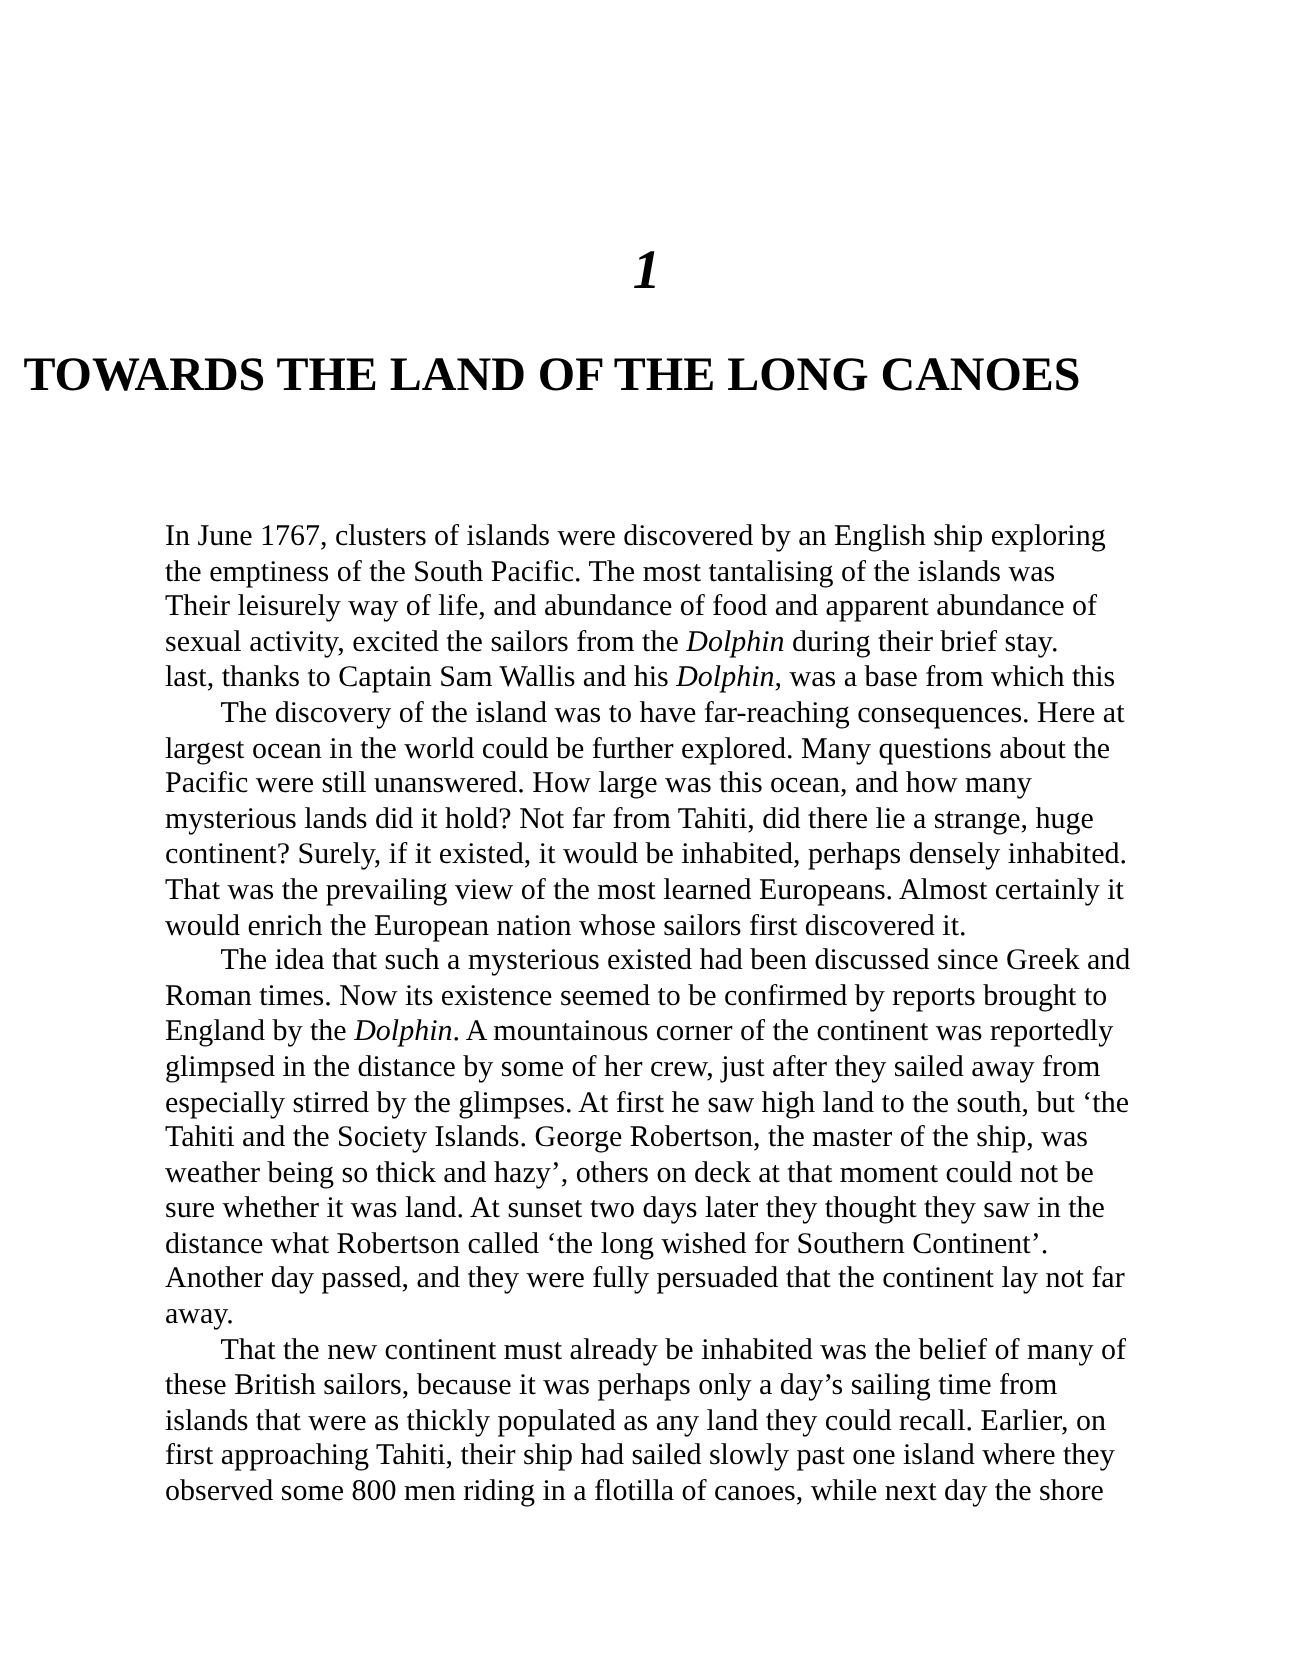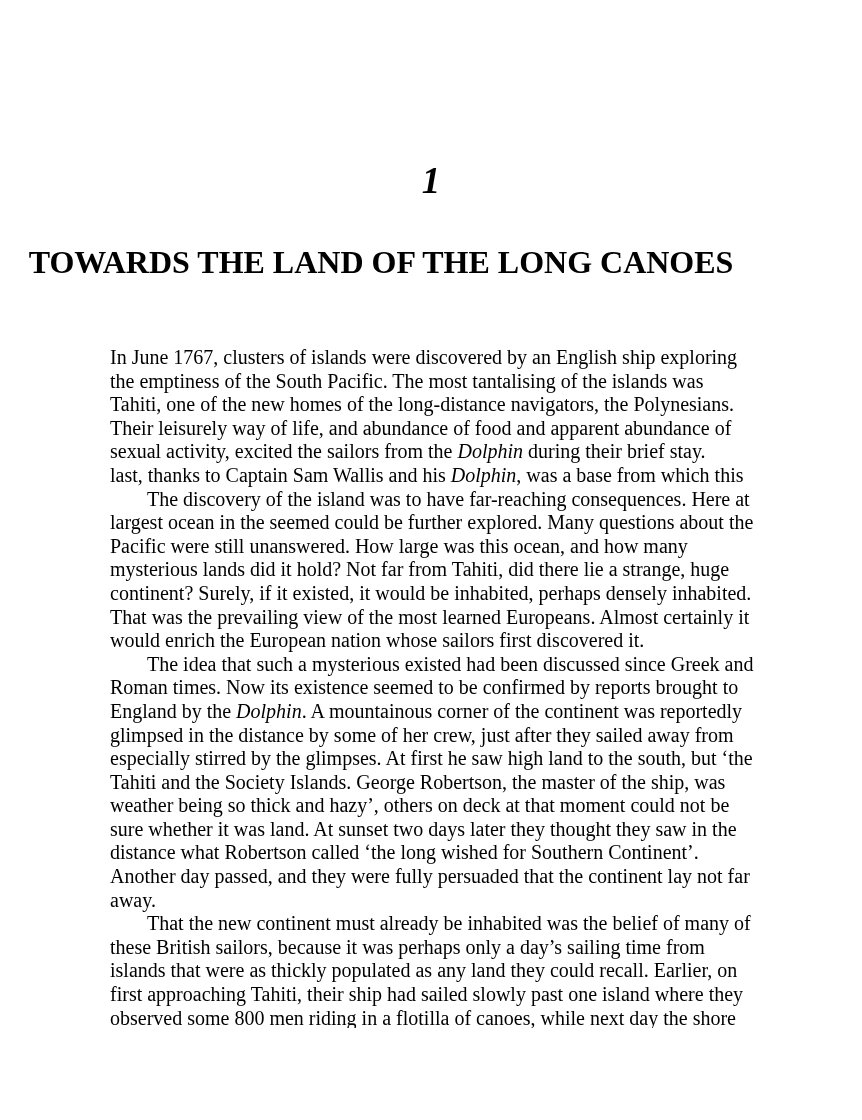--- a/index.html
+++ b/index.html
@@ -29,21 +29,21 @@
   }
   .chapter-title {
     position: absolute;
     top: 229px;
     left: 0;
     width: 730px;
     text-align: center;
     font-size: 32px;
     line-height: 1.1;
     font-weight: bold;
-    margin: 16px;
+    margin: 3px;
   }
   .body-text {
     position: absolute;
     top: 346px;
     left: 110px;
     width: 690px;
     height: 682px;          
     overflow: hidden;
     font-size: 20px;
     line-height: 23.6px;
@@ -56,28 +56,27 @@
 </head>
 <body>
 
 <div class="page">
   <div class="chapter-number">1</div>
   <div class="chapter-title">TOWARDS THE LAND OF THE LONG CANOES</div>
   <div class="body-text">
       <div class="para">
         <div class="line"><span>In June 1767, clusters of islands were discovered by an English ship exploring</span></div>
         <div class="line"><span>the emptiness of the South Pacific. The most tantalising of the islands was</span></div>
-        <div class="line"><span>Tahiti, one of the new homes of the long-distance navigators, the Polynesians.</span></div>
         <div class="line"><span>Their leisurely way of life, and abundance of food and apparent abundance of</span></div>
         <div class="line"><span>sexual activity, excited the sailors from the </span><span class="em">Dolphin</span><span> during their brief stay.</span></div>
       </div>
       <div class="para">
         <div class="line"><span>last, thanks to Captain Sam Wallis and his </span><span class="em">Dolphin</span><span>, was a base from which this</span></div>
         <div class="line first-indent"><span>The discovery of the island was to have far-reaching consequences. Here at</span></div>
-        <div class="line"><span>largest ocean in the seemed could be further explored. Many questions about the</span></div>
+        <div class="line"><span>largest ocean in the world could be further explored. Many questions about the</span></div>
         <div class="line"><span>Pacific were still unanswered. How large was this ocean, and how many</span></div>
         <div class="line"><span>mysterious lands did it hold? Not far from Tahiti, did there lie a strange, huge</span></div>
         <div class="line"><span>continent? Surely, if it existed, it would be inhabited, perhaps densely inhabited.</span></div>
         <div class="line"><span>That was the prevailing view of the most learned Europeans. Almost certainly it</span></div>
         <div class="line"><span>would enrich the European nation whose sailors first discovered it.</span></div>
       </div>
       <div class="para">
         <div class="line first-indent"><span>The idea that such a mysterious existed had been discussed since Greek and</span></div>
         <div class="line"><span>Roman times. Now its existence seemed to be confirmed by reports brought to</span></div>
         <div class="line"><span>England by the </span><span class="em">Dolphin</span><span>. A mountainous corner of the continent was reportedly</span></div>

